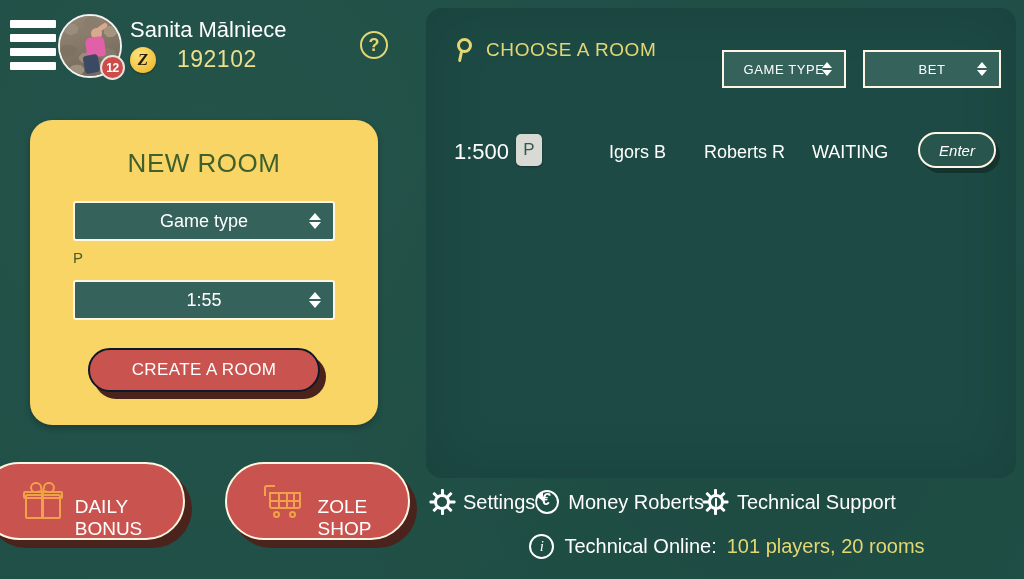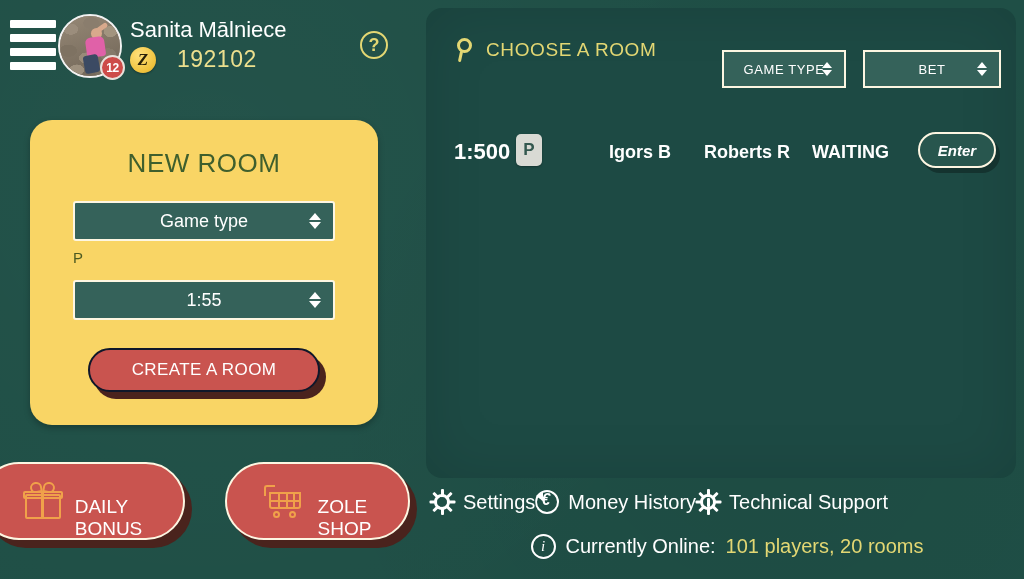--- a/index.html
+++ b/index.html
@@ -409,21 +409,21 @@
   .filter-box .spinner .caret.up   { border-bottom-width: 6px; }
   .filter-box .spinner .caret.down { border-top-width: 6px; }
   .filter-box .spinner .caret {
     border-left-width: 5px; border-right-width: 5px;
   }
 
   
   .room-row {
     position: absolute;
     left: 0; top: 118px;
-    width: 100%; height: 58px; font-weight: bold;
+    width: 100%; height: 58px;
   }
   .room-bet {
     position: absolute; left: 28px; top: 13px;
     color: #ffffff; font-size: 22px;
   }
   .room-tag {
     position: absolute; left: 90px; top: 8px;
     width: 26px; height: 32px;
     background: #d9dad4;
     border-radius: 5px;
@@ -695,36 +695,36 @@
       </span>
       <span>Settings</span>
     </div>
 
     <div class="footer-link">
       <span class="euro-icon">
         <i class="circ"></i>
         <i class="arrow"></i>
         <i class="e">€</i>
       </span>
-      <span>Money History</span>
+      <span>Money Roberts</span>
     </div>
 
     <div class="footer-link">
       <span class="gear with-i">
         <i class="tooth"></i>
         <i class="tooth t2"></i>
         <i class="tooth t3"></i>
         <i class="tooth t4"></i>
         <i class="ring"></i>
         <i class="hole"></i>
         <i class="i-mark"></i>
       </span>
       <span>Technical Support</span>
     </div>
   </div>
 
   <div class="online-row">
     <span class="info-icon">i</span>
-    <span class="online-text">Currently Online:</span>
+    <span class="online-text">Technical Online:</span>
     <span class="online-count">101 players, 20 rooms</span>
   </div>
 
 </div>
 
 </body></html>

